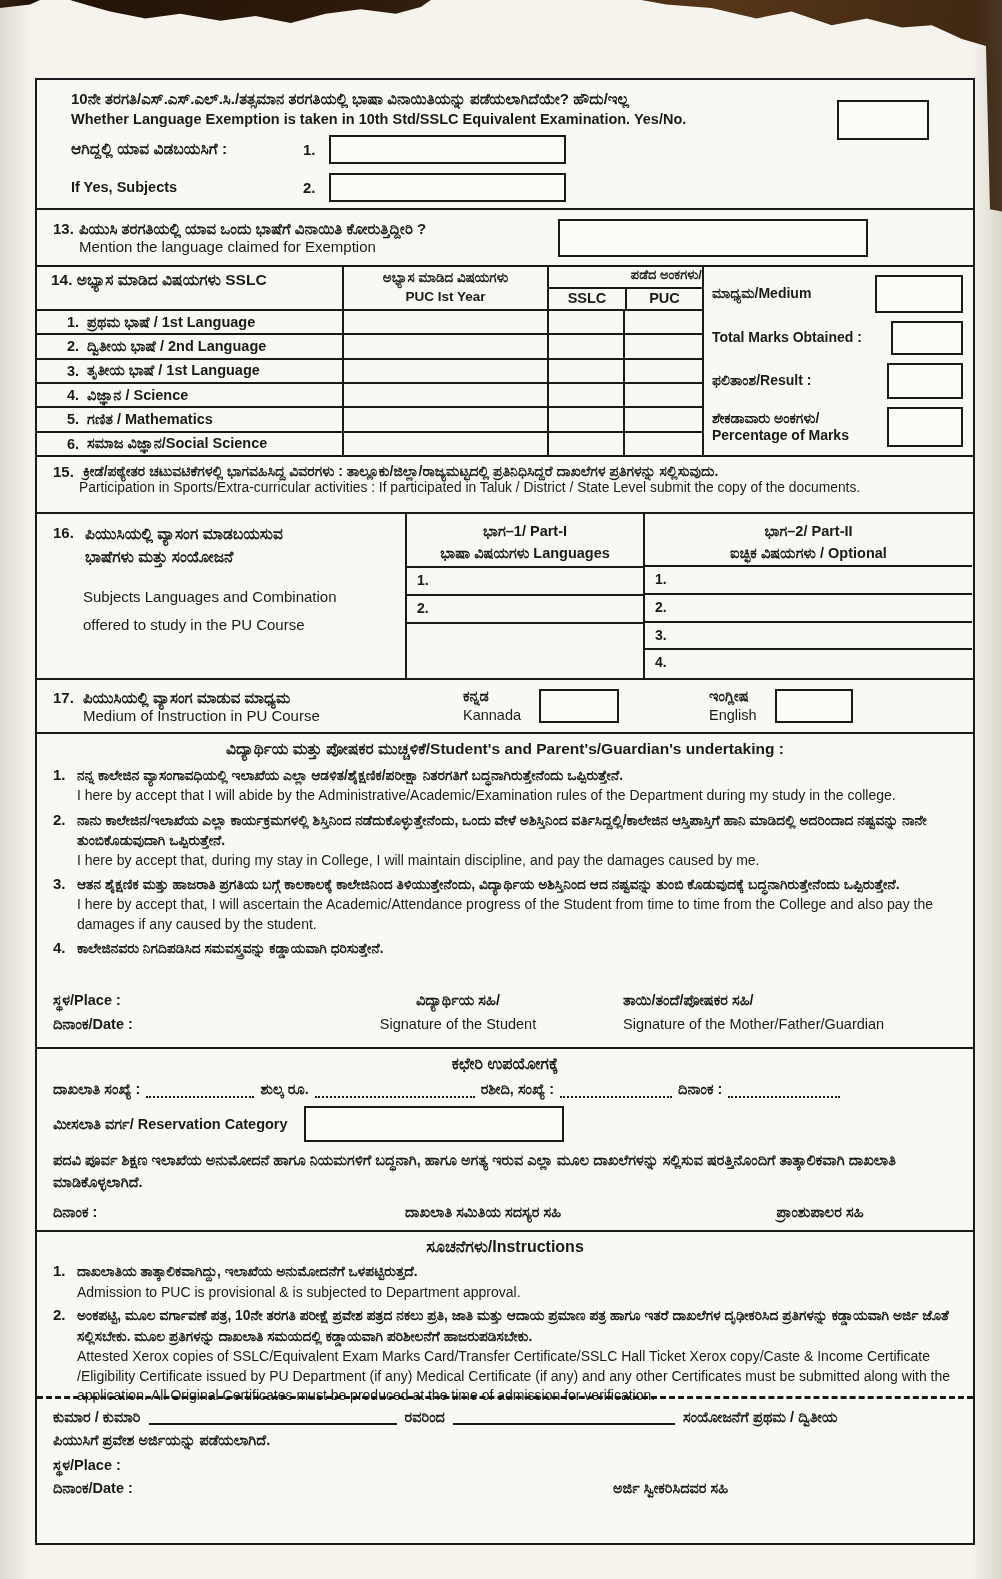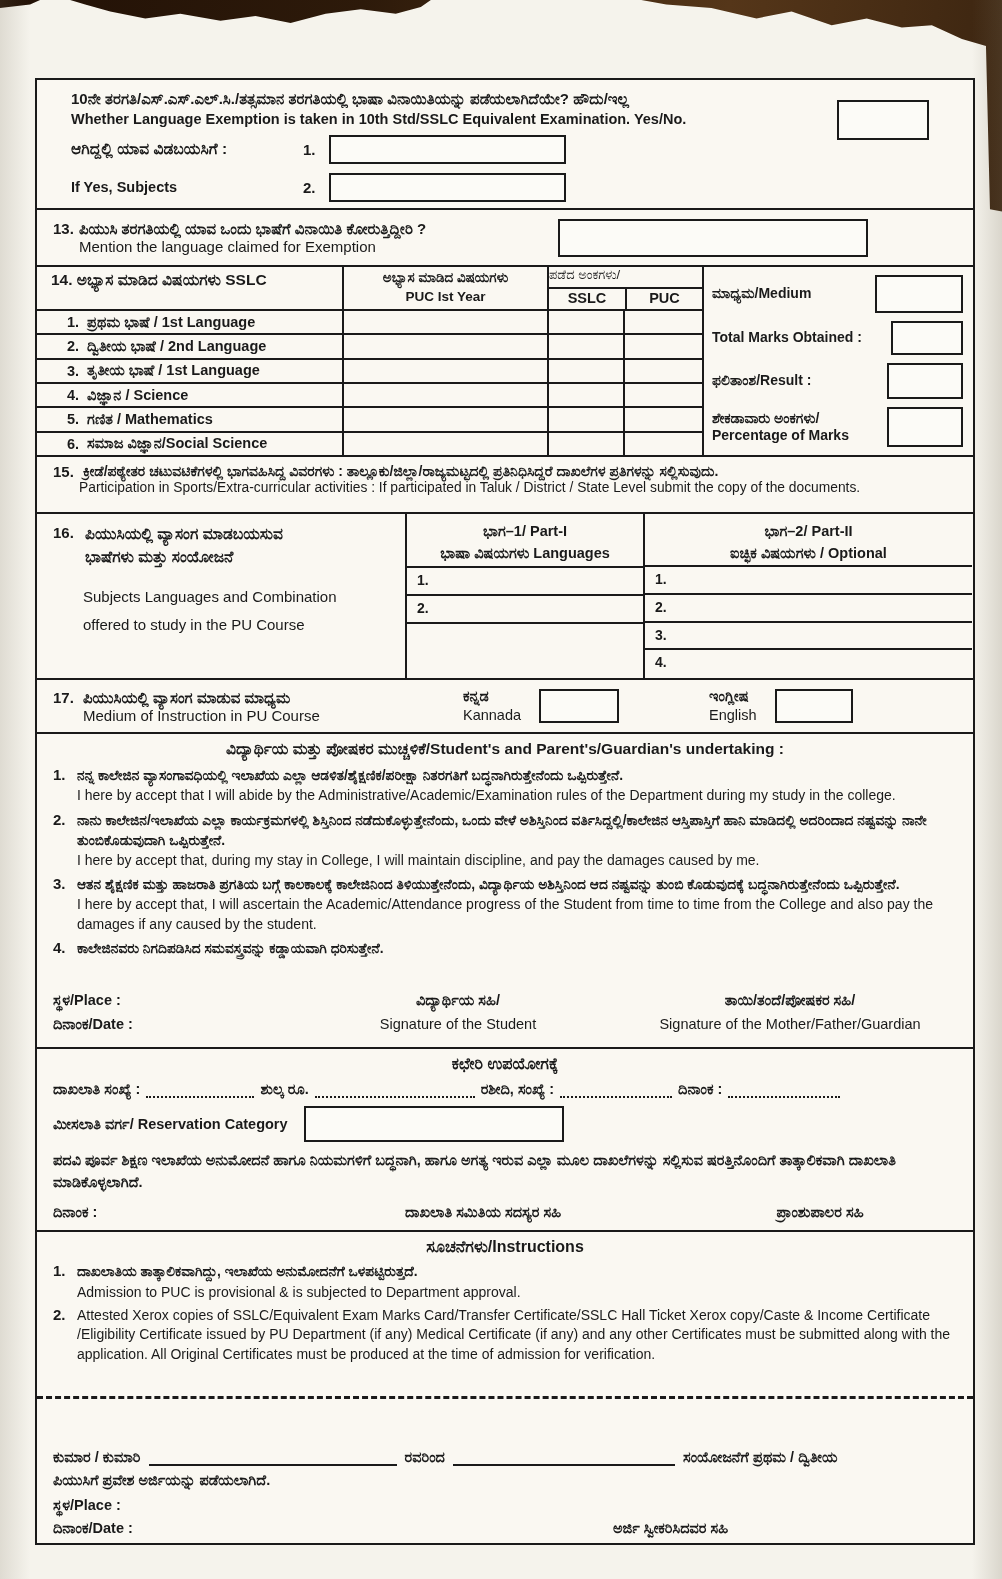--- a/index.html
+++ b/index.html
@@ -53,21 +53,21 @@
   .s2 .b13 { width:310px; height:38px; }
 
   
   .s3 { height:190px; display:flex; }
   .t14-left { width:665px; display:flex; flex-direction:column; }
   .t14-head { display:flex; height:44px; border-bottom:2px solid #1a1a1a; }
   .h-a { width:305px; padding:4px 0 0 14px; font-size:15.5px; font-weight:bold; }
   .h-b { width:205px; border-left:2px solid #1a1a1a; text-align:center; padding-top:2px; }
   .h-b div { font-size:13.5px; font-weight:bold; line-height:1.4; }
   .h-c { width:155px; border-left:2px solid #1a1a1a; display:flex; flex-direction:column; }
-  .h-c-top { height:20px; text-align:left; font-size:13px; font-weight:normal; }
+  .h-c-top { height:20px; text-align:right; font-size:13px; font-weight:bold; }
   .h-c-bot { flex:1; display:flex; border-top:2px solid #1a1a1a; }
   .h-c-bot div { font-weight:bold; font-size:14.5px; text-align:center; padding-top:1px; }
   .h-sslc { width:76px; }
   .h-puc  { width:77px; border-left:2px solid #1a1a1a; }
   .t14-row { display:flex; flex:1; border-bottom:2px solid #1a1a1a; }
   .t14-row:last-child { border-bottom:none; }
   .c-a { width:305px; display:flex; align-items:center; padding-left:30px; gap:8px; font-size:14.5px; font-weight:bold; }
   .c-b { width:205px; border-left:2px solid #1a1a1a; }
   .c-c { width:76px;  border-left:2px solid #1a1a1a; }
   .c-d { width:79px;  border-left:2px solid #1a1a1a; }
@@ -111,21 +111,21 @@
   .s7 { height:315px; padding:6px 16px 6px 16px; display:flex; flex-direction:column; }
   .s7 .title { text-align:center; font-size:15.5px; font-weight:bold; margin-bottom:8px; }
   .u-item { display:flex; margin-bottom:5px; }
   .u-item .num { flex:0 0 24px; }
   .u-item .kn { font-size:13.8px; line-height:1.45; }
   .u-item .enr { font-size:14px; line-height:1.4; }
   .sig-row { margin-top:auto; display:flex; padding-bottom:4px; }
   .sig-col { font-size:14.5px; line-height:1.7; }
   .sig-left { width:240px; font-weight:bold; }
   .sig-mid { width:330px; text-align:center; }
-  .sig-right { flex:1; text-align:center; }
+  .sig-right { flex:1; text-align:left; }
   .sig-col .k { font-weight:bold; }
 
   
   .s8 { height:183px; padding:6px 16px; border-bottom-width:2.5px; }
   .s8 .title { text-align:center; font-size:16px; font-weight:bold; margin-bottom:8px; }
   .fields { display:flex; align-items:flex-end; gap:6px; font-size:14.5px; font-weight:bold; white-space:nowrap; }
   .resv { display:flex; align-items:center; margin-top:8px; gap:16px; }
   .resv .lbl { font-size:14.5px; font-weight:bold; }
   .resv-box { width:260px; height:36px; }
   .s8 .para { margin-top:8px; font-size:14.5px; font-weight:bold; line-height:1.5; }
@@ -137,21 +137,21 @@
   
   .s9 { height:167px; padding:6px 16px; border-bottom:3px dashed #1a1a1a; }
   .s9 .title { text-align:center; font-size:16px; font-weight:bold; margin-bottom:6px; }
   .i-item { display:flex; margin-bottom:4px; }
   .i-item .num { flex:0 0 24px; }
   .i-item .kn { font-size:13.8px; line-height:1.5; }
   .i-item .enr { font-size:14px; line-height:1.38; }
 
   
   .s10 { flex:1; border-bottom:none; padding:10px 16px 6px 16px; }
-  .ack-l1 { display:flex; align-items:flex-end; gap:8px; font-size:14.5px; font-weight:bold; white-space:nowrap;margin-top:40px; }
+  .ack-l1 { display:flex; align-items:flex-start; gap:8px; font-size:14.5px; font-weight:bold; white-space:nowrap; }
   .ack-l2 { margin-top:6px; font-size:14.5px; font-weight:bold; }
   .ack-l3 { margin-top:8px; font-size:14.5px; font-weight:bold; }
   .ack-l4 { display:flex; margin-top:6px; font-size:14.5px; font-weight:bold; }
   .ack-l4 .date { width:560px; }
   .recv { font-weight:bold; }
 </style>
 </head>
 <body>
 
 <div class="wood"></div>
@@ -418,20 +418,21 @@
     <div class="i-item">
       <span class="num">1.</span>
       <div>
         <div class="kn">ದಾಖಲಾತಿಯ ತಾತ್ಕಾಲಿಕವಾಗಿದ್ದು, ಇಲಾಖೆಯ ಅನುಮೋದನೆಗೆ ಒಳಪಟ್ಟಿರುತ್ತದೆ.</div>
         <div class="enr">Admission to PUC is provisional &amp; is subjected to Department approval.</div>
       </div>
     </div>
     <div class="i-item">
       <span class="num">2.</span>
       <div>
+        <div class="kn">ಅಂಕಪಟ್ಟಿ, ಮೂಲ ವರ್ಗಾವಣೆ ಪತ್ರ, 10ನೇ ತರಗತಿ ಪರೀಕ್ಷೆ ಪ್ರವೇಶ ಪತ್ರದ ನಕಲು ಪ್ರತಿ, ಜಾತಿ ಮತ್ತು ಆದಾಯ ಪ್ರಮಾಣ ಪತ್ರ ಹಾಗೂ ಇತರೆ ದಾಖಲೆಗಳ ದೃಢೀಕರಿಸಿದ ಪ್ರತಿಗಳನ್ನು ಕಡ್ಡಾಯವಾಗಿ ಅರ್ಜಿ ಜೊತೆ ಸಲ್ಲಿಸಬೇಕು. ಮೂಲ ಪ್ರತಿಗಳನ್ನು ದಾಖಲಾತಿ ಸಮಯದಲ್ಲಿ ಕಡ್ಡಾಯವಾಗಿ ಪರಿಶೀಲನೆಗೆ ಹಾಜರುಪಡಿಸಬೇಕು.</div>
         <div class="enr">Attested Xerox copies of SSLC/Equivalent Exam Marks Card/Transfer Certificate/SSLC Hall Ticket Xerox copy/Caste &amp; Income Certificate /Eligibility Certificate issued by PU Department (if any) Medical Certificate (if any) and any other Certificates must be submitted along with the application. All Original Certificates must be produced at the time of admission for verification.</div>
       </div>
     </div>
   </div>
 
   <div class="sec s10">
     <div class="ack-l1">
       <span>ಕುಮಾರ / ಕುಮಾರಿ</span>
       <span class="blank" style="width:248px;"></span>
       <span>ರವರಿಂದ</span>

